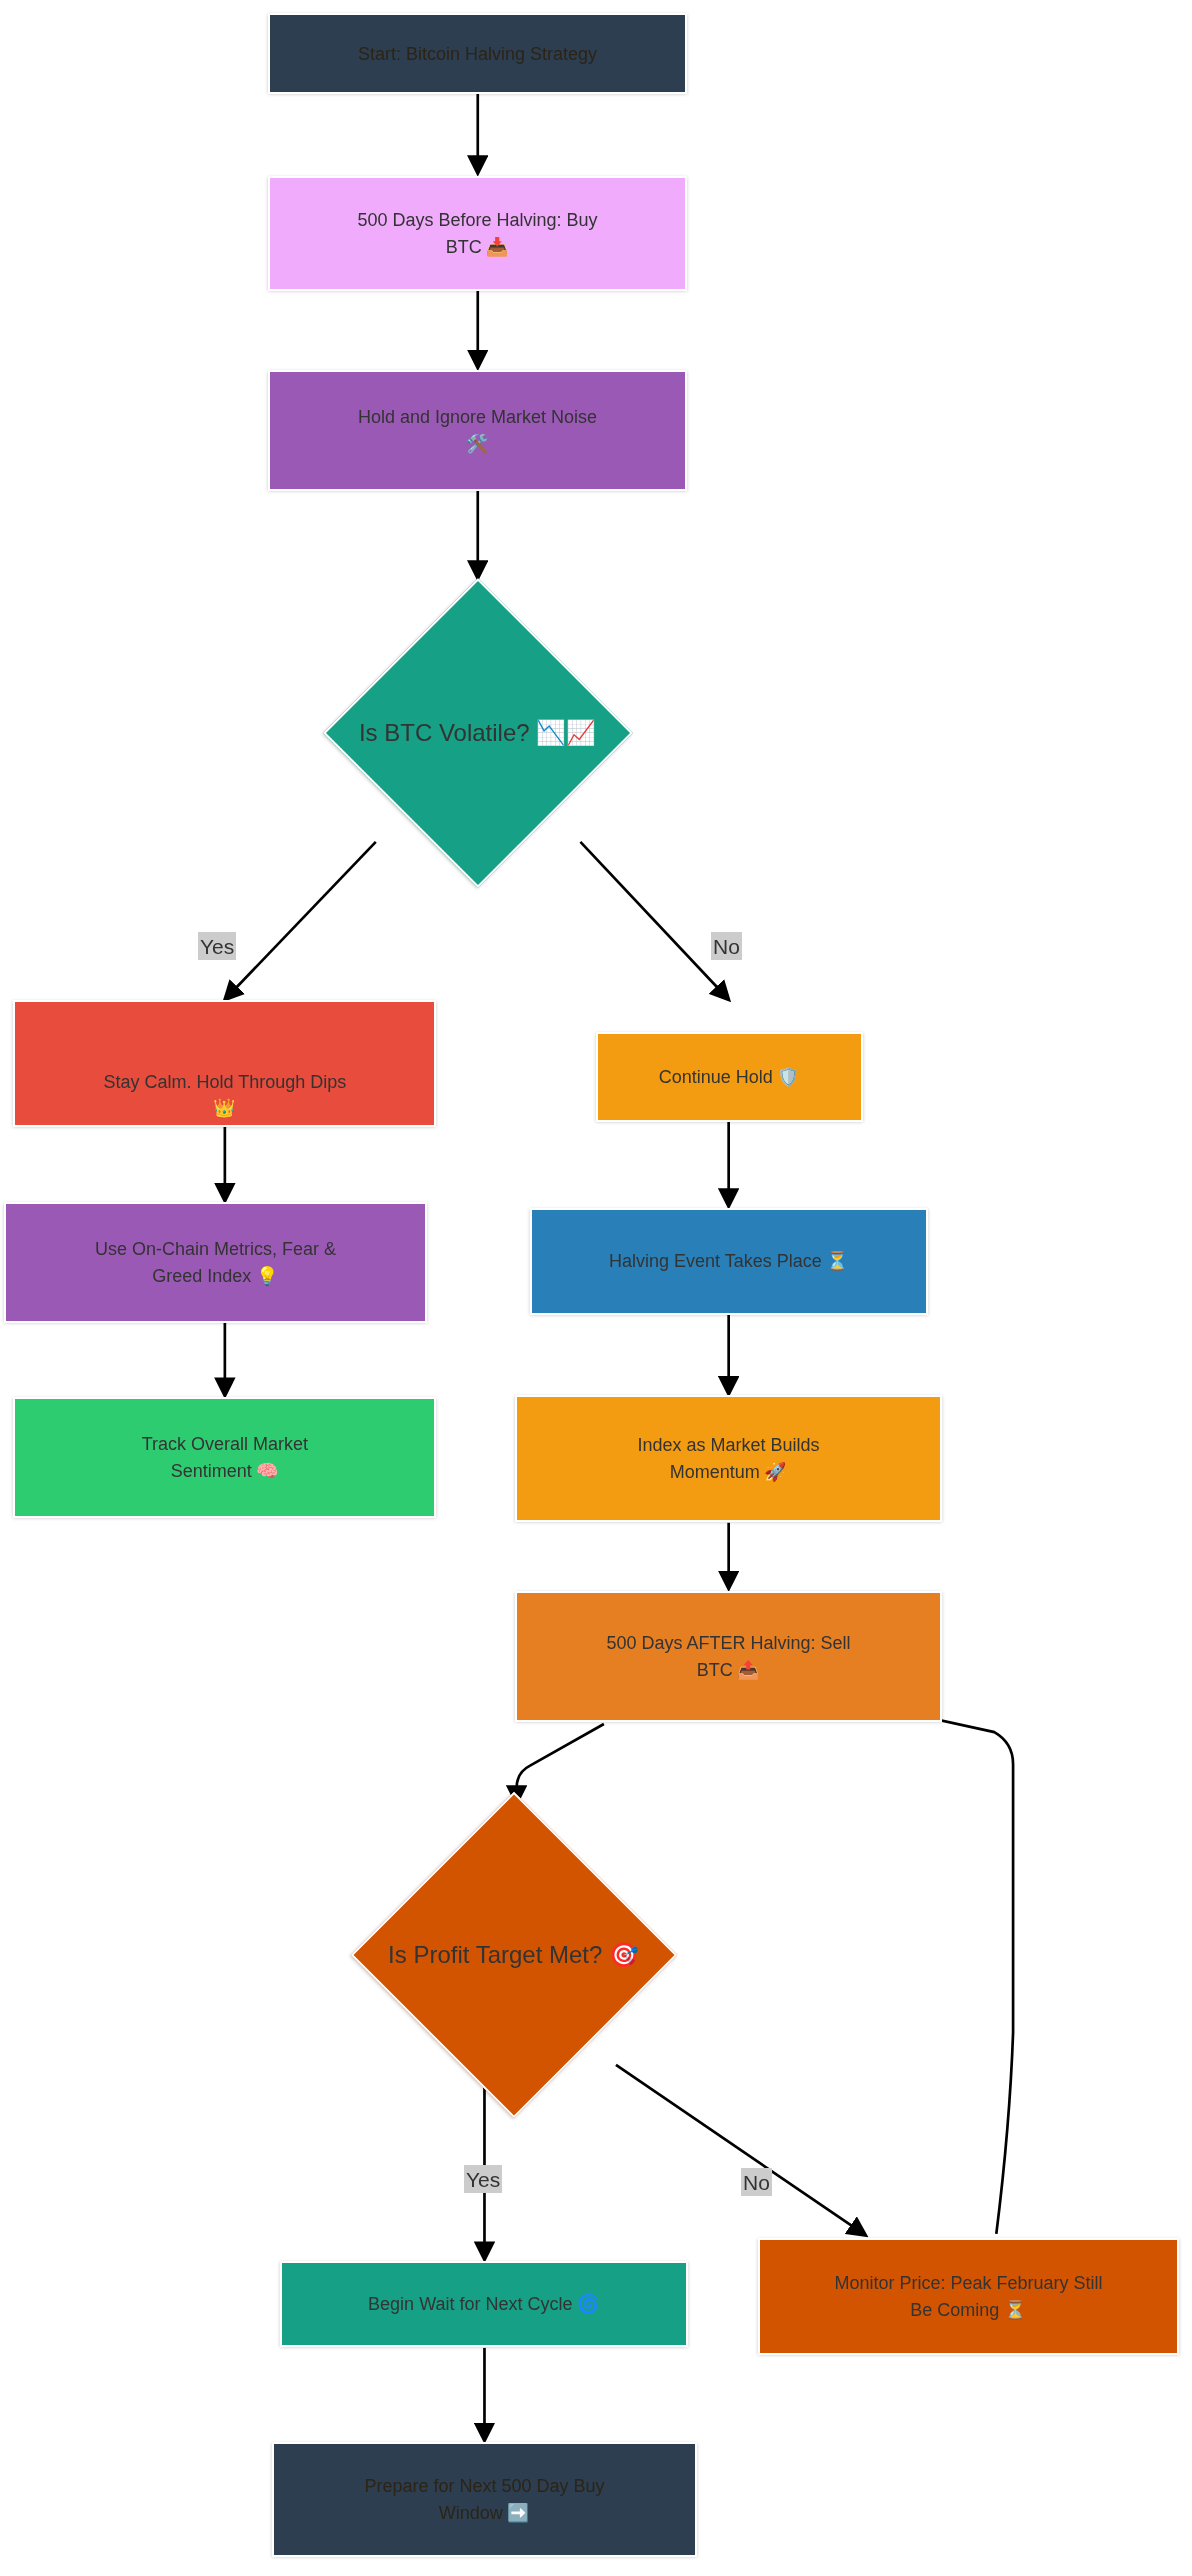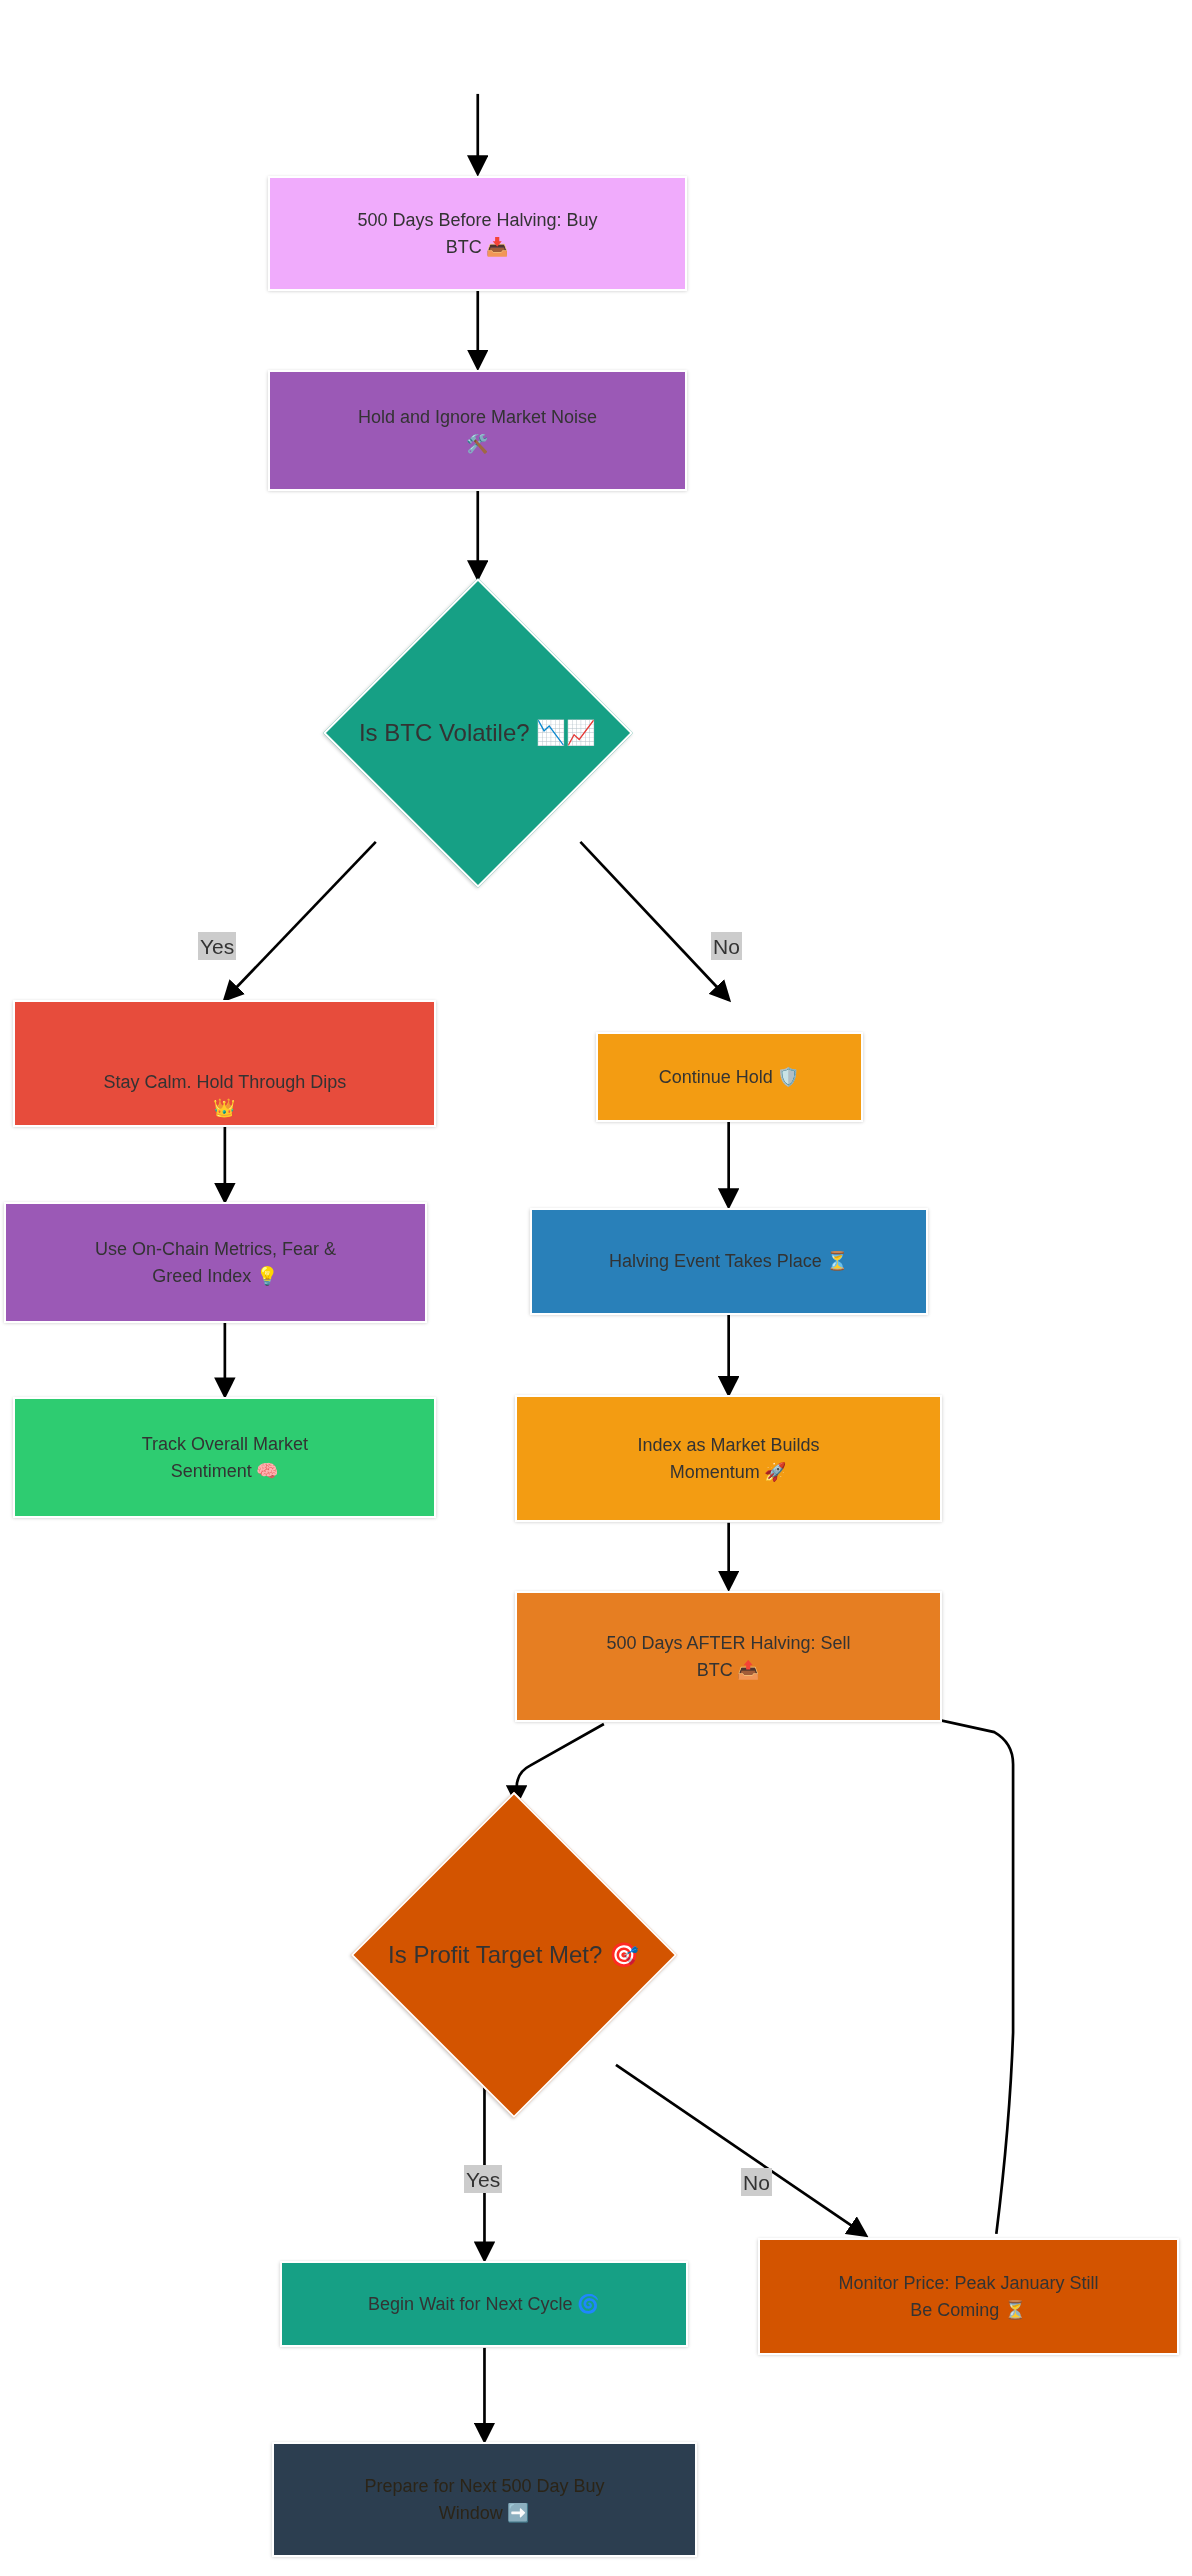--- a/index.html
+++ b/index.html
@@ -73,20 +73,23 @@
       <path d="M 1086 1960 L 1086 2078"></path>
       <path d="M 1086 2270 L 1086 2368"></path>
       <path d="M 900 2570 L 790 2632 Q 770 2642 770 2665 L 770 2688"></path>
       <path d="M 722 3095 L 722 3300 L 722 3368"></path>
       <path d="M 918 3078 L 1290 3332"></path>
       <path d="M 722 3500 L 722 3638"></path>
       <path d="M 1485 3330 Q 1505 3170 1510 3030 L 1510 2630 Q 1510 2598 1482 2582 L 1318 2546"></path>
     </g>
   </svg>
 
+  <div class="node" style="left:268px;top:13.4px;width:419px;height:81px;background:#2c3e50;">
+    <span class="lbl" style="color:#2b2417;">Start: Bitcoin Halving Strategy</span>
+  </div>
 
   <div class="node" style="left:268px;top:176px;width:419px;height:115px;background:#f0abfc;">
     <span class="lbl">
       <span>500 Days Before Halving: Buy</span><br>
       <span>BTC 📥</span>
     </span>
   </div>
 
   <div class="node" style="left:268px;top:370px;width:419px;height:121px;background:#9b59b6;">
     <span class="lbl">
@@ -153,21 +156,21 @@
 
   <div class="edgelabel" style="left:464px;top:2165px;">Yes</div>
   <div class="edgelabel" style="left:741px;top:2168px;">No</div>
 
   <div class="node" style="left:280px;top:2261px;width:408px;height:86px;background:#16a085;">
     <span class="lbl">Begin Wait for Next Cycle 🌀</span>
   </div>
 
   <div class="node" style="left:758px;top:2238px;width:421px;height:117px;background:#d35400;">
     <span class="lbl">
-      <span>Monitor Price: Peak January Still</span><br>
+      <span>Monitor Price: Peak February Still</span><br>
       <span>Be Coming ⏳</span>
     </span>
   </div>
 
   <div class="node" style="left:272px;top:2442px;width:425px;height:115px;background:#2c3e50;">
     <span class="lbl" style="color:#2b2417;">
       <span>Prepare for Next 500 Day Buy</span><br>
       <span>Window ➡️</span>
     </span>
   </div>

